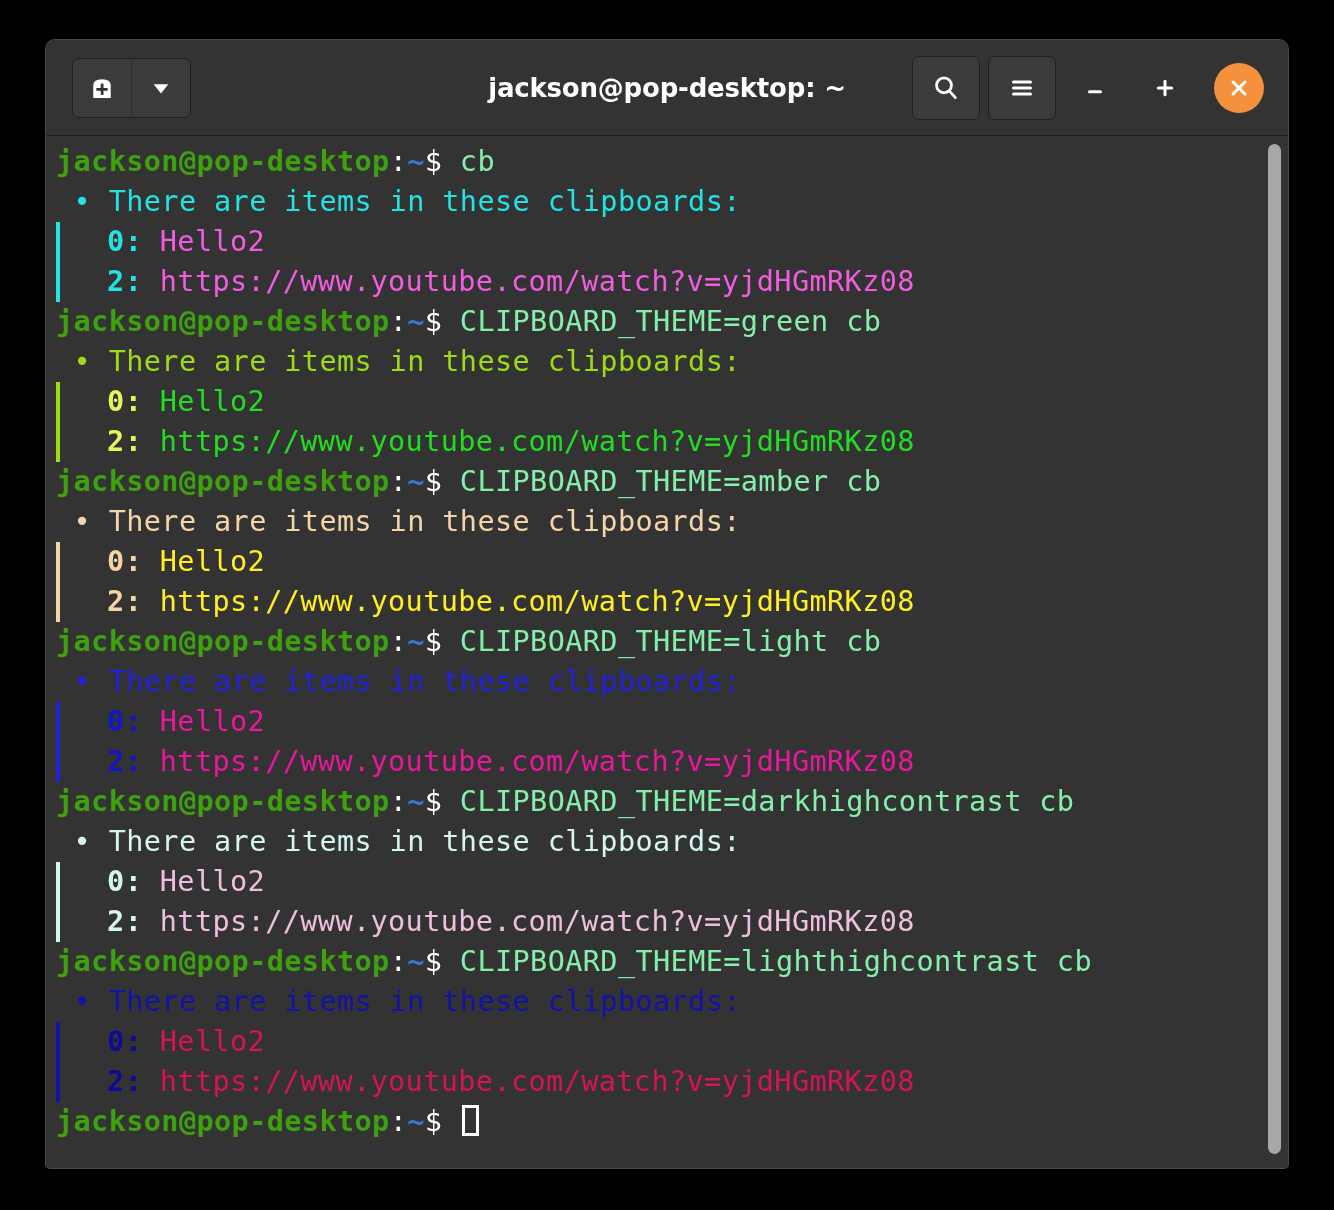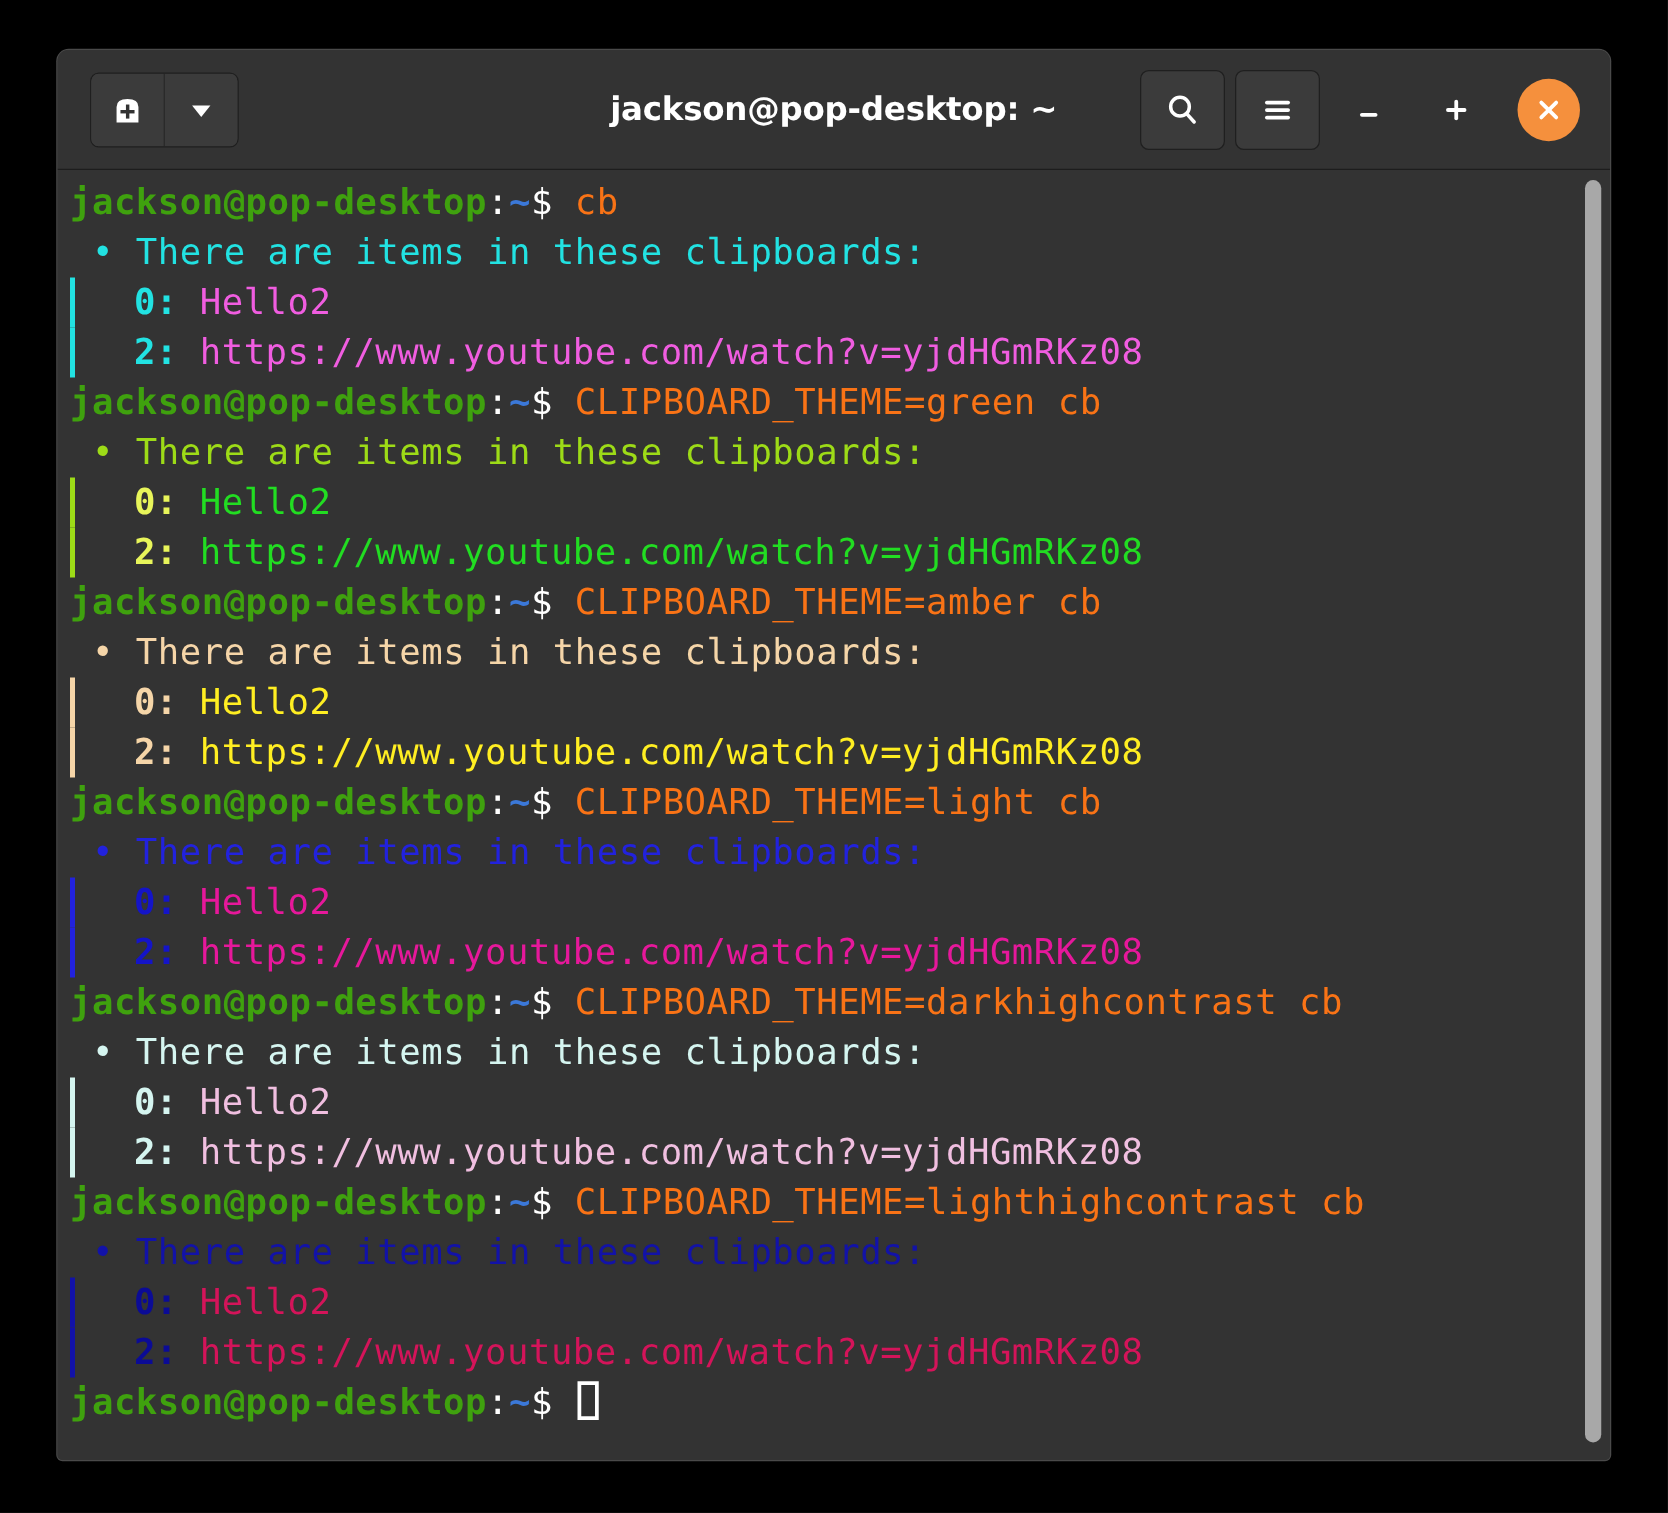--- a/index.html
+++ b/index.html
@@ -136,21 +136,21 @@
   }
   .indent { padding-left: 16px; }
 
   .bold { font-weight: bold; }
 
   
   .p-user  { color: #3fa10e; font-weight: bold; text-align: right; }
   .p-colon { color: #ffffff; }
   .p-tilde { color: #3b78d8; font-weight: bold; }
   .p-dollar{ color: #ffffff; }
-  .cmd     { color: #f97316; }
+  .cmd     { color: #86efac; }
 
   .cursor {
     display: inline-block;
     width: 17px;
     height: 31px;
     border: 3px solid #ffffff;
     box-sizing: border-box;
     vertical-align: -5px;
     margin-left: 2px;
   }

